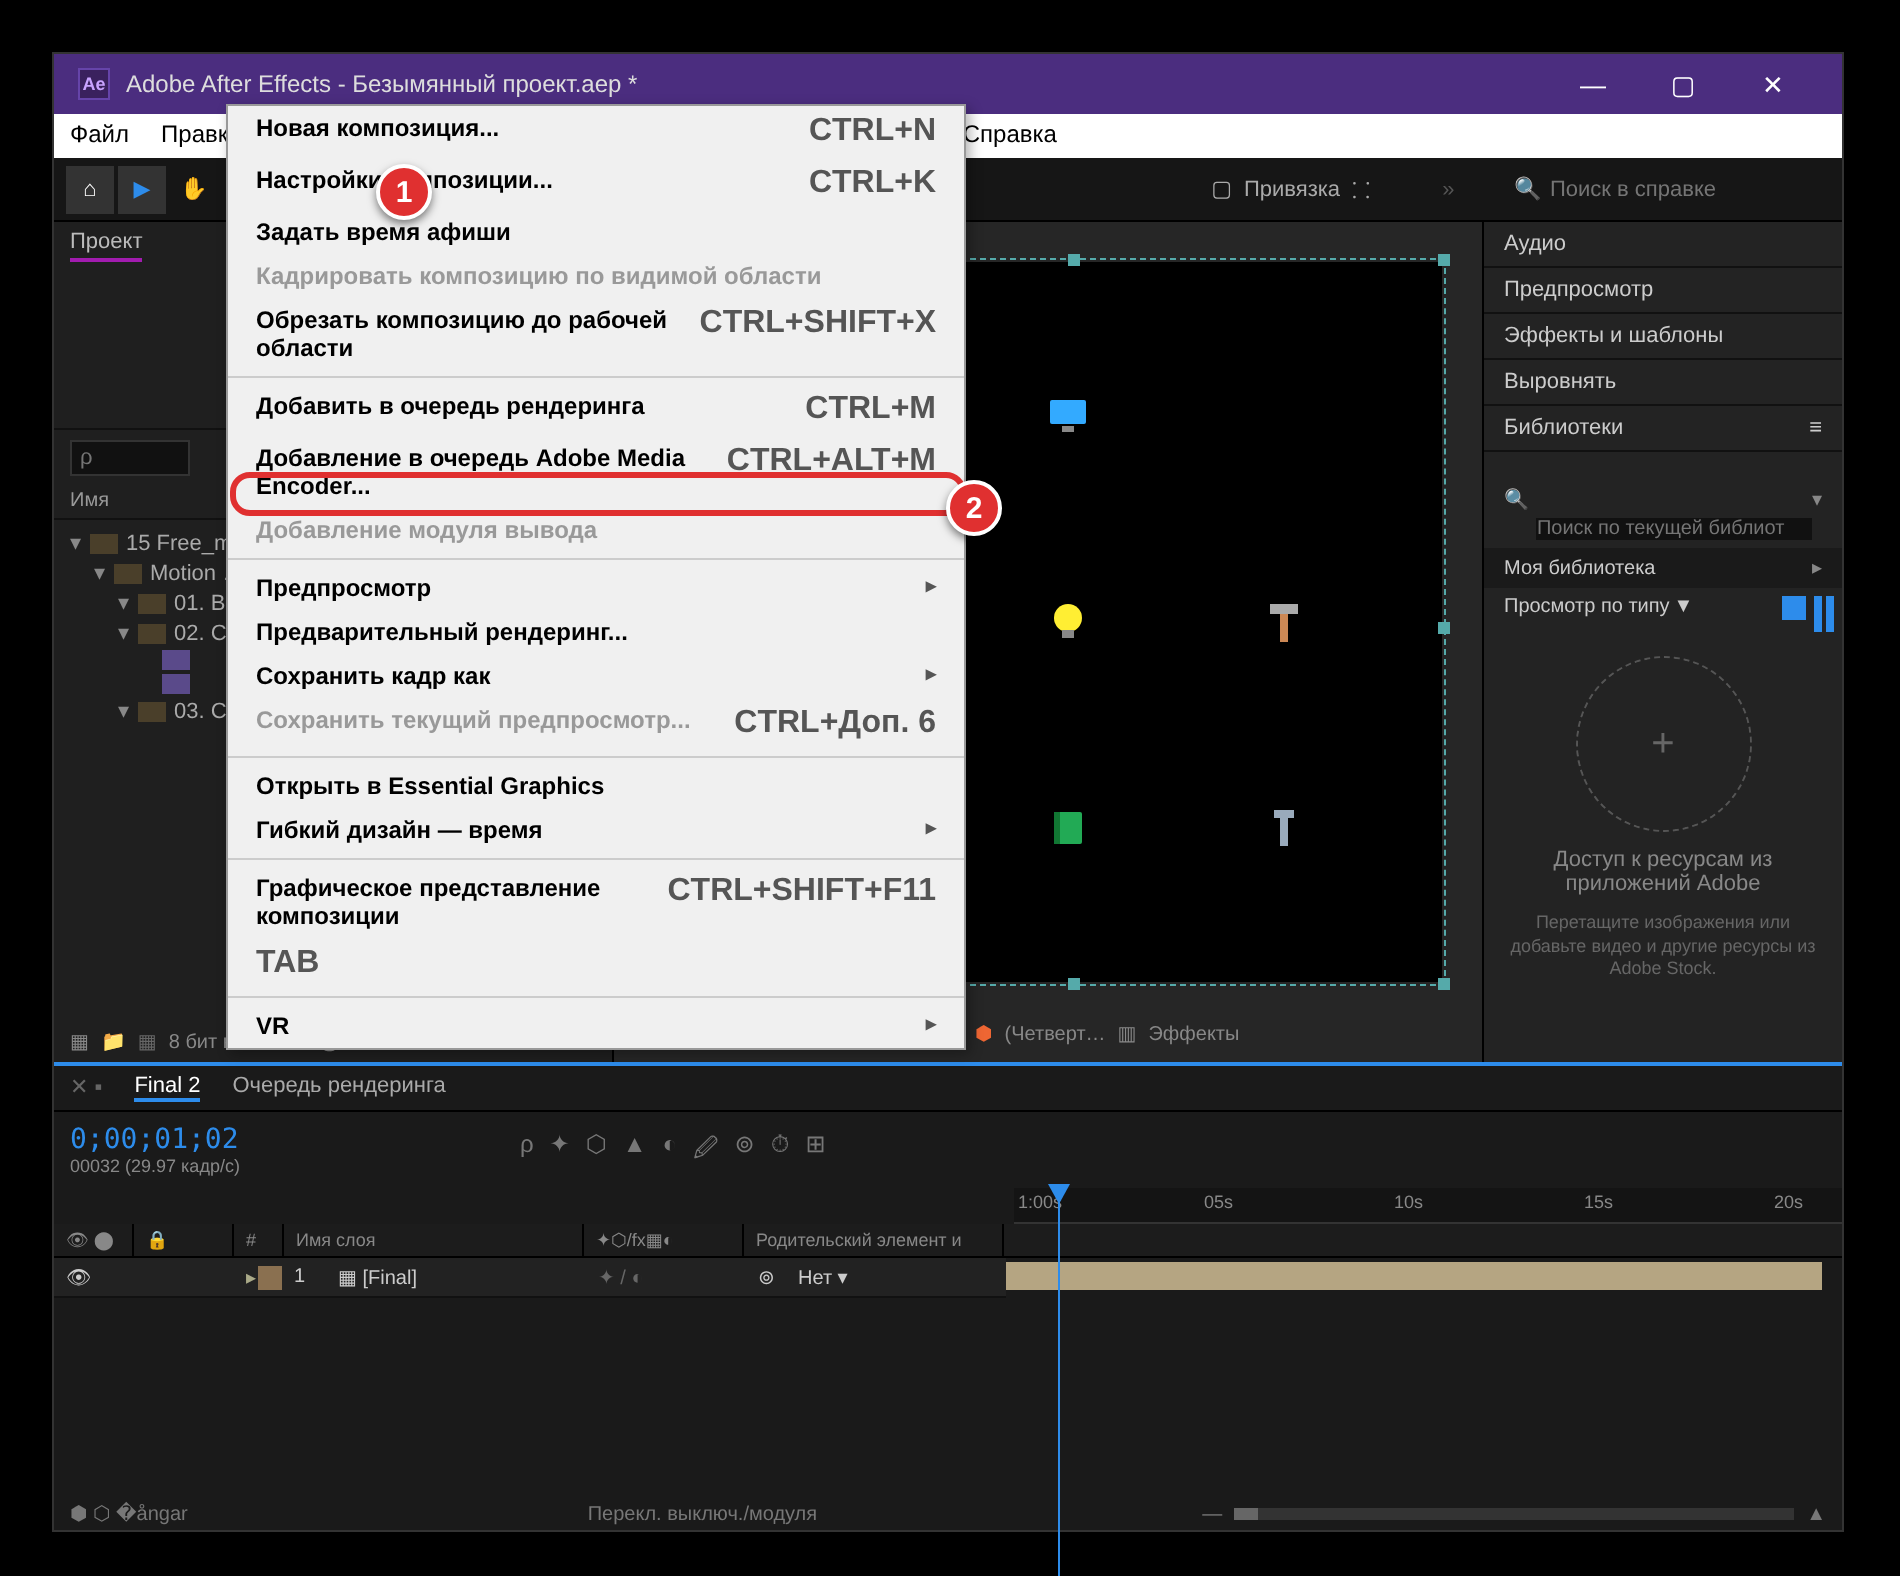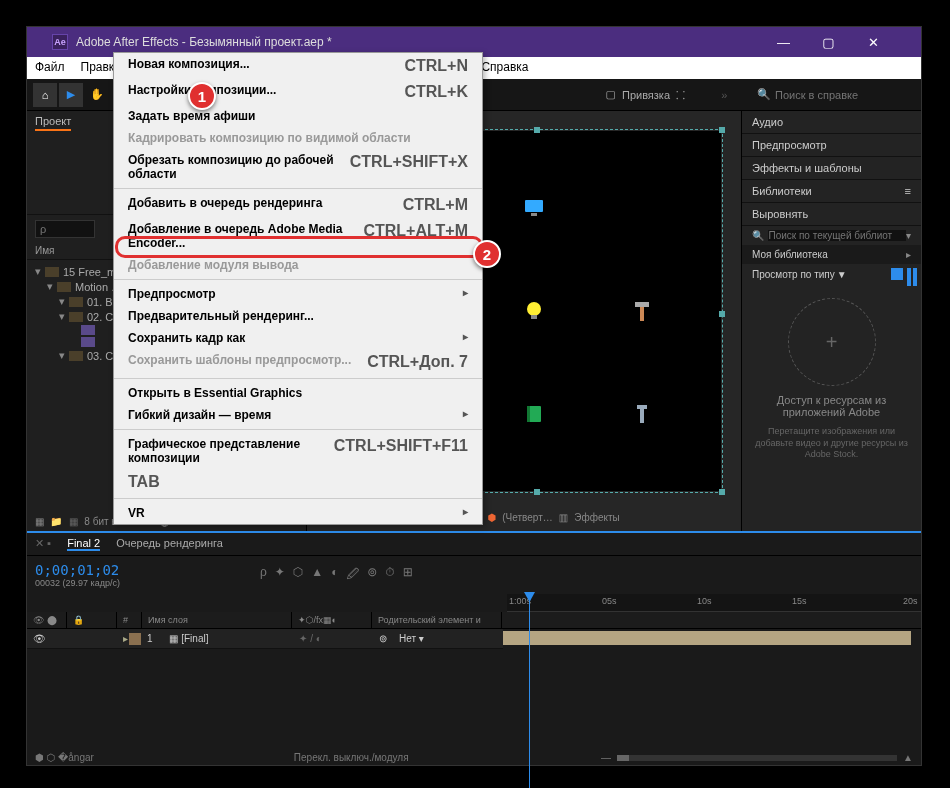--- a/index.html
+++ b/index.html
@@ -1,20 +1,20 @@
 <!DOCTYPE html>
 <html><head>
 <meta charset="utf-8">
 <style>
 * { margin:0; padding:0; box-sizing:border-box; font-family:"Segoe UI",Tahoma,sans-serif; }
 body { background:#000; width:950px; height:788px; overflow:hidden; position:relative; }
 .frame { position:absolute; left:26px; top:26px; width:896px; height:740px; background:#1e1e1e; border:1px solid #333; }
 
 
-.titlebar { height:30px; background:#4b2d7f; display:flex; align-items:center; color:#ddd; font-size:12px; padding:0 25px; }
+.titlebar { height:30px; background:#4b2d7f; display:flex; align-items:center; color:#ddd; font-size:12px; padding:0 12px; }
 .titlebar .icon { width:16px; height:16px; background:#3a215e; border:1px solid #6644aa; margin-right:8px; display:flex; align-items:center; justify-content:center; font-size:9px; color:#c9a3ff; font-weight:bold; }
 .winbtns { margin-left:auto; display:flex; }
 .winbtn { width:45px; height:30px; display:flex; align-items:center; justify-content:center; color:#fff; font-size:13px; }
 
 
 .menubar { height:22px; background:#fff; display:flex; font-size:12px; color:#000; }
 .menubar span { padding:3px 8px; cursor:default; }
 .menubar span.active { background:#cce8ff; }
 
 
@@ -25,21 +25,21 @@
 .searchbox input { background:transparent; border:none; color:#888; font-size:11px; width:140px; }
 
 
 .main { display:flex; height:420px; }
 .left { width:280px; background:#1f1f1f; border-right:1px solid #000; }
 .center { flex:1; background:#262626; position:relative; }
 .right { width:180px; background:#232323; border-left:1px solid #000; color:#ccc; font-size:11px; }
 
 
 .panel-tab { display:flex; font-size:11px; color:#bbb; padding:4px 8px; }
-.panel-tab span { border-bottom:2px solid #f97316; padding-bottom:2px; }
+.panel-tab span { border-bottom:2px solid #a21caf; padding-bottom:2px; }
 .proj-area { height:80px; border-bottom:1px solid #111; }
 .proj-search { padding:4px 8px; }
 .proj-search input { background:#111; border:1px solid #333; color:#888; font-size:11px; padding:2px 4px; width:60px; }
 .proj-header { display:flex; font-size:10px; color:#999; padding:3px 8px; border-bottom:1px solid #111; }
 .proj-tree { font-size:11px; color:#aaa; padding:4px 0; }
 .proj-row { display:flex; align-items:center; padding:1px 8px; }
 .proj-row .twisty { width:10px; color:#888; }
 .folder-ico { width:14px; height:10px; background:#4a3f2a; margin-right:4px; }
 .comp-ico { width:14px; height:10px; background:#5a4a8a; margin-right:4px; }
 .proj-bottom { position:absolute; bottom:0; padding:4px 8px; font-size:10px; color:#888; display:flex; align-items:center; gap:6px; }
@@ -61,24 +61,24 @@
 .viewer { position:absolute; left:40px; top:20px; right:20px; bottom:40px; background:#000; display:grid; grid-template-columns:repeat(3,1fr); grid-template-rows:repeat(3,1fr); gap:10px; padding:30px; align-items:center; justify-items:center; }
 .viewer-handles { position:absolute; left:38px; top:18px; right:18px; bottom:38px; border:1px dashed #5aa; pointer-events:none; }
 .vh { position:absolute; width:6px; height:6px; background:#5aa; }
 .ico-svg { width:22px; height:22px; }
 .viewer-bar { position:absolute; bottom:0; left:0; right:0; height:28px; display:flex; align-items:center; padding:0 8px; font-size:10px; color:#888; gap:6px; }
 
 
 .rp { padding:5px 10px; border-bottom:1px solid #111; }
 .rp-title { font-size:11px; color:#ccc; }
 .lib-search { display:flex; align-items:center; padding:4px 10px; font-size:10px; color:#888; }
-.lib-search input { background:#111; border:none; color:#888; font-size:10px; flex:1; margin-left:4px; }
+.lib-search input { background:#111; border:none; color:#888; font-size:10px; flex:1; margin-left:4px;margin-top:29px; }
 .lib-row { padding:4px 10px; font-size:10px; color:#ccc; background:#1a1a1a; display:flex; align-items:center; }
 .lib-row .arr { margin-left:auto; color:#888; }
-.lib-filter { padding:4px 10px; font-size:10px; display:flex; align-items:center; }
+.lib-filter { padding:4px 10px; font-size:10px; display:flex; }
 .lib-icons { margin-left:auto; display:flex; gap:4px; }
 .lib-icon { width:12px; height:12px; }
 .drop-zone { margin:14px auto 8px; width:88px; height:88px; border:1px dashed #555; border-radius:50%; display:flex; align-items:center; justify-content:center; color:#666; font-size:20px; }
 .drop-txt { text-align:center; font-size:11px; color:#888; padding:0 10px 8px; }
 .drop-sub { text-align:center; font-size:9px; color:#666; padding:0 10px; line-height:1.3; }
 
 
 .bottom { height:234px; background:#1a1a1a; border-top:2px solid #2d8ceb; }
 .tl-tabs { display:flex; font-size:11px; color:#aaa; padding:4px 8px; gap:16px; border-bottom:1px solid #000; }
 .tl-tabs .active { color:#fff; border-bottom:2px solid #2d8ceb; }
@@ -255,25 +255,25 @@
         <span>(Четверт…</span>
         <span>▥</span>
         <span>Эффекты</span>
       </div>
     </div>
 
     <div class="right">
       <div class="rp"><span class="rp-title">Аудио</span></div>
       <div class="rp"><span class="rp-title">Предпросмотр</span></div>
       <div class="rp"><span class="rp-title">Эффекты и шаблоны</span></div>
+      <div class="rp"><span class="rp-title">Выровнять</span></div>
       <div class="rp" style="display:flex">
           <span class="rp-title">Библиотеки</span>
           <span style="margin-left:auto">≡</span>
         </div>
-      <div class="rp"><span class="rp-title">Выровнять</span></div>
       <div class="lib-search">
           <span>🔍</span>
           <input placeholder="Поиск по текущей библиот" style="">
           <span>▾</span>
         </div>
       <div class="lib-row">
           <span>Моя библиотека</span>
           <span class="arr">▸</span>
         </div>
       <div class="lib-filter">
@@ -312,21 +312,21 @@
         <span>⏱</span>
         <span>⊞</span>
       </div>
     </div>
     <div style="position:relative">
       <div class="tl-ruler">
         <span style="left:2px">1:00s</span>
         <span style="left:95px">05s</span>
         <span style="left:190px">10s</span>
         <span style="left:285px">15s</span>
-        <span style="left:396px">20s</span>
+        <span style="left:380px">20s</span>
         <div class="playhead" style="left:22px"></div>
       </div>
     </div>
     <div class="tl-cols">
       <div style="width:40px">👁 ⬤</div>
       <div style="width:50px">🔒</div>
       <div style="width:25px">#</div>
       <div style="width:150px">Имя слоя</div>
       <div style="width:80px">✦⬡/fx▦◐</div>
       <div style="width:130px">Родительский элемент и</div>
@@ -393,22 +393,22 @@
     <div class="dd-item sub">
       <span class="lbl">Предпросмотр</span>
     </div>
     <div class="dd-item">
       <span class="lbl">Предварительный рендеринг...</span>
     </div>
     <div class="dd-item sub">
       <span class="lbl">Сохранить кадр как</span>
     </div>
     <div class="dd-item disabled">
-      <span class="lbl">Сохранить шаблоны предпросмотр...</span>
-      <span class="sc">CTRL+Доп. 7</span>
+      <span class="lbl">Сохранить текущий предпросмотр...</span>
+      <span class="sc">CTRL+Доп. 6</span>
     </div>
     <div class="dd-sep"></div>
     <div class="dd-item">
       <span class="lbl">Открыть в Essential Graphics</span>
     </div>
     <div class="dd-item sub">
       <span class="lbl">Гибкий дизайн — время</span>
     </div>
     <div class="dd-sep"></div>
     <div class="dd-item">

